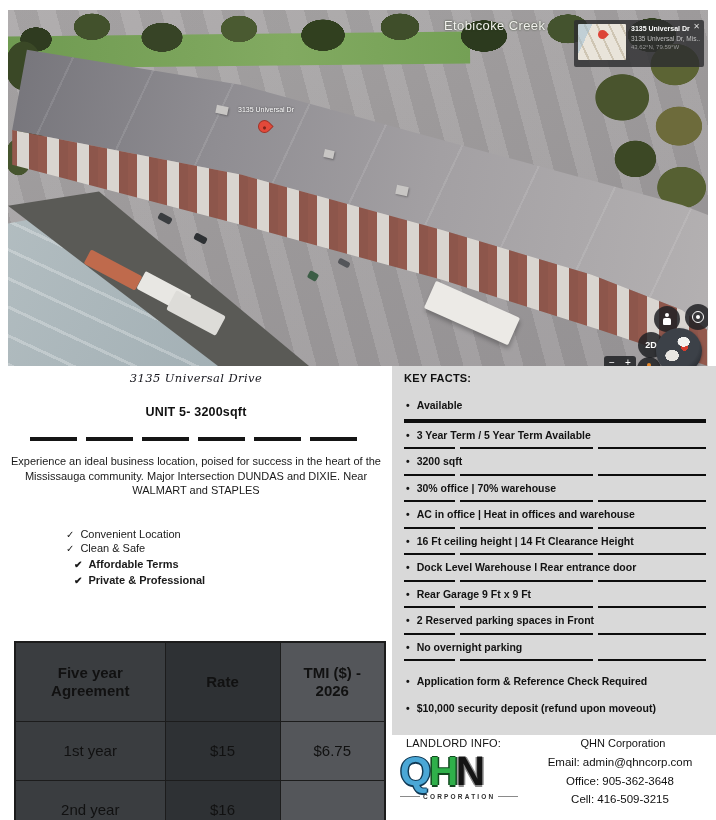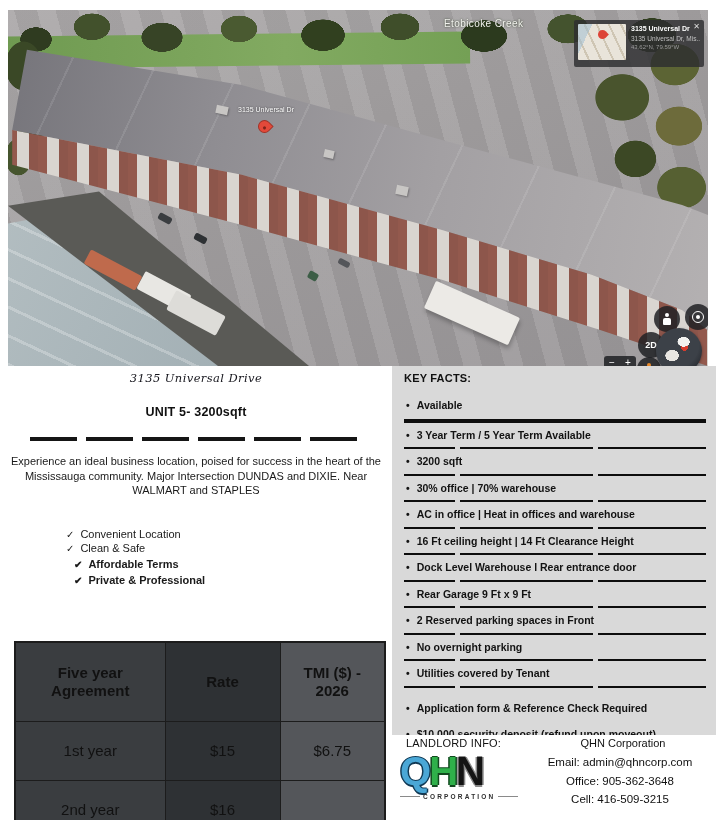--- a/index.html
+++ b/index.html
@@ -57,21 +57,21 @@
   .roof-unit{position:absolute;z-index:6;background:#c8c6c4;box-shadow:1px 1px 2px rgba(0,0,0,.3);}
   .ru1{left:208px;top:96px;width:12px;height:8px;transform:rotate(12deg);}
   .ru2{left:316px;top:140px;width:10px;height:8px;transform:rotate(12deg);}
   .ru3{left:388px;top:176px;width:12px;height:9px;transform:rotate(12deg);}
   .car{position:absolute;z-index:6;border-radius:2px;}
   .c1{left:150px;top:205px;width:14px;height:7px;background:#3a3d40;transform:rotate(28deg);}
   .c2{left:186px;top:225px;width:13px;height:7px;background:#2e3134;transform:rotate(28deg);}
   .c3{left:330px;top:250px;width:12px;height:6px;background:#54565a;transform:rotate(28deg);}
   .c4{left:300px;top:262px;width:10px;height:8px;background:#3c5d46;transform:rotate(28deg);}
 
-  .creek-label{position:absolute;left:436px;top:8px;z-index:7;color:#f2f2ee;font-size:10px;
+  .creek-label{position:absolute;left:436px;top:8px;z-index:7;color:#f2f2ee;font-size:13px;
     letter-spacing:.4px;text-shadow:0 0 2px #2c3a22;}
   .pin-label{position:absolute;left:198px;top:96px;width:120px;z-index:7;text-align:center;
     color:#fff;font-size:7px;text-shadow:0 0 2px #333;}
   .map-pin{position:absolute;left:250px;top:110px;z-index:7;width:11px;height:11px;background:#e3493a;
     border:1px solid #a03227;border-radius:50% 50% 50% 0;transform:rotate(-135deg);}
   .map-pin::after{content:"";position:absolute;left:3px;top:3px;width:3px;height:3px;border-radius:50%;background:#7e241b;}
 
   
   .info-card{position:absolute;right:4px;top:10px;z-index:8;width:130px;height:47px;
     background:rgba(45,45,48,.82);border-radius:2px;display:flex;padding:4px;box-sizing:border-box;}
@@ -327,24 +327,20 @@
           <div class="kf-sep"></div>
         </div>
         <div class="kf-item">
           <div class="kf-text"><span class="kf-bullet">•</span><span>2 Reserved parking spaces in Front</span></div>
           <div class="kf-sep"></div>
         </div>
         <div class="kf-item">
           <div class="kf-text"><span class="kf-bullet">•</span><span>No overnight parking</span></div>
           <div class="kf-sep"></div>
         </div>
-        <div class="kf-item">
-          <div class="kf-text"><span class="kf-bullet">•</span><span>Utilities covered by Tenant</span></div>
-          <div class="kf-sep"></div>
-        </div>
         <div class="kf-item tight">
           <div class="kf-text"><span class="kf-bullet">•</span><span>Application form &amp; Reference Check Required</span></div>
         </div>
         <div class="kf-item tight">
           <div class="kf-text"><span class="kf-bullet">•</span><span>$10,000 security deposit (refund upon moveout)</span></div>
         </div>
       </div>
   </div>
 
   <div class="landlord">

